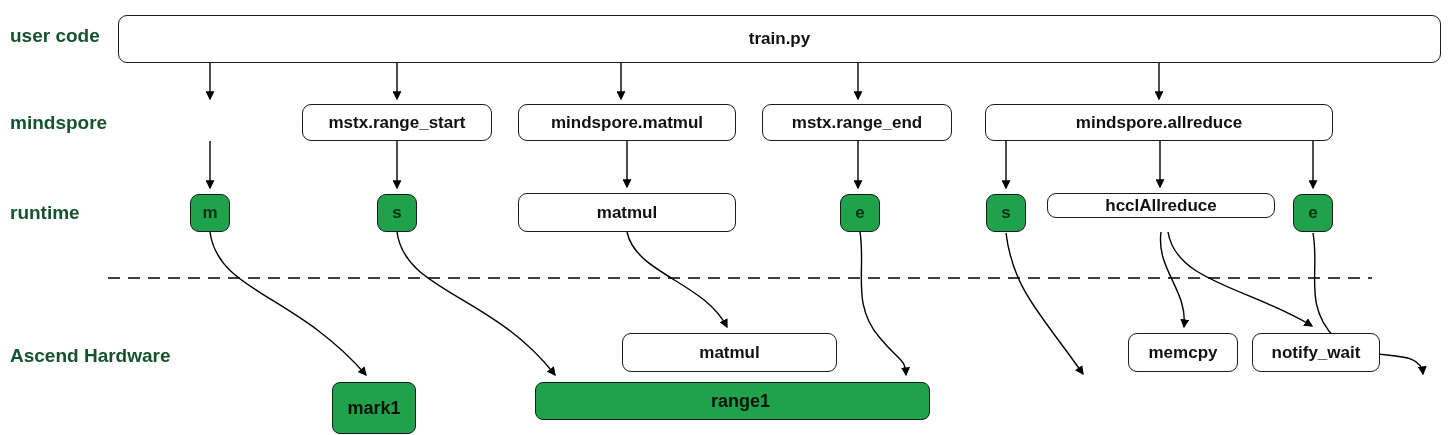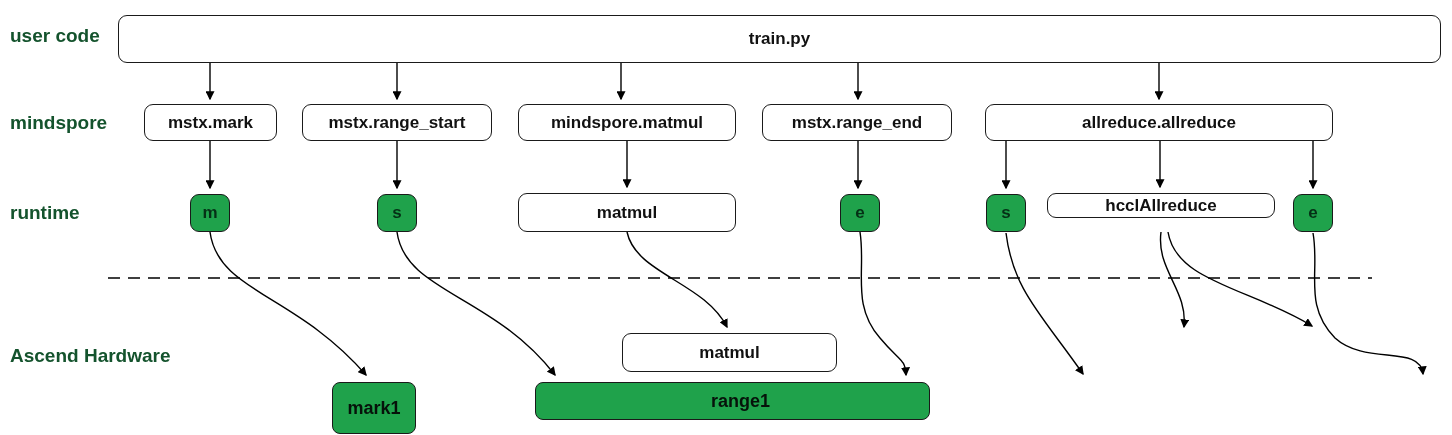--- a/index.html
+++ b/index.html
@@ -70,32 +70,33 @@
     <path d="M1313,233 C1320,272 1303,305 1335,338 C1366,366 1420,344 1423,374" fill="none" stroke="#000" stroke-width="1.4" marker-end="url(#arr)"></path>
   </svg>
 
   <div class="rowlabel" style="left:10px; top:25px;">user code</div>
   <div class="rowlabel" style="left:10px; top:112px;">mindspore</div>
   <div class="rowlabel" style="left:10px; top:202px;">runtime</div>
   <div class="rowlabel" style="left:10px; top:345px;">Ascend Hardware</div>
 
   <div class="box" style="left:118px; top:15px; width:1323px; height:48px;">train.py</div>
 
-  <div class="box" style="left:144px; top:104px; width:133px; height:37px;">mstx.mark</div>
   <div class="box" style="left:302px; top:104px; width:190px; height:37px;">mstx.range_start</div>
   <div class="box" style="left:518px; top:104px; width:218px; height:37px;">mindspore.matmul</div>
   <div class="box" style="left:762px; top:104px; width:190px; height:37px;">mstx.range_end</div>
-  <div class="box" style="left:985px; top:104px; width:348px; height:37px;">allreduce.allreduce</div>
+  <div class="box" style="left:985px; top:104px; width:348px; height:37px;">mindspore.allreduce</div>
 
   <div class="chip" style="left:190px; top:194px; width:40px; height:38px;">m</div>
   <div class="chip" style="left:377px; top:194px; width:40px; height:38px;">s</div>
   <div class="box" style="left:518px; top:193px; width:218px; height:39px;">matmul</div>
   <div class="chip" style="left:840px; top:194px; width:40px; height:38px;">e</div>
   <div class="chip" style="left:986px; top:194px; width:40px; height:38px;">s</div>
   <div class="box" style="left:1047px; top:193px; width:228px; height:25px;">hcclAllreduce</div>
   <div class="chip" style="left:1293px; top:194px; width:40px; height:38px;">e</div>
 
   <div class="box" style="left:622px; top:333px; width:215px; height:39px;">matmul</div>
+  <div class="box" style="left:1128px; top:333px; width:110px; height:39px;">memcpy</div>
+  <div class="box" style="left:1252px; top:333px; width:128px; height:39px;">notify_wait</div>
 
   <div class="bar" style="left:332px; top:382px; width:84px; height:52px;">mark1</div>
   <div class="bar" style="left:535px; top:382px; width:395px; height:38px;padding-left:16px;">range1</div>
 
 </div>
 
 </body></html>

